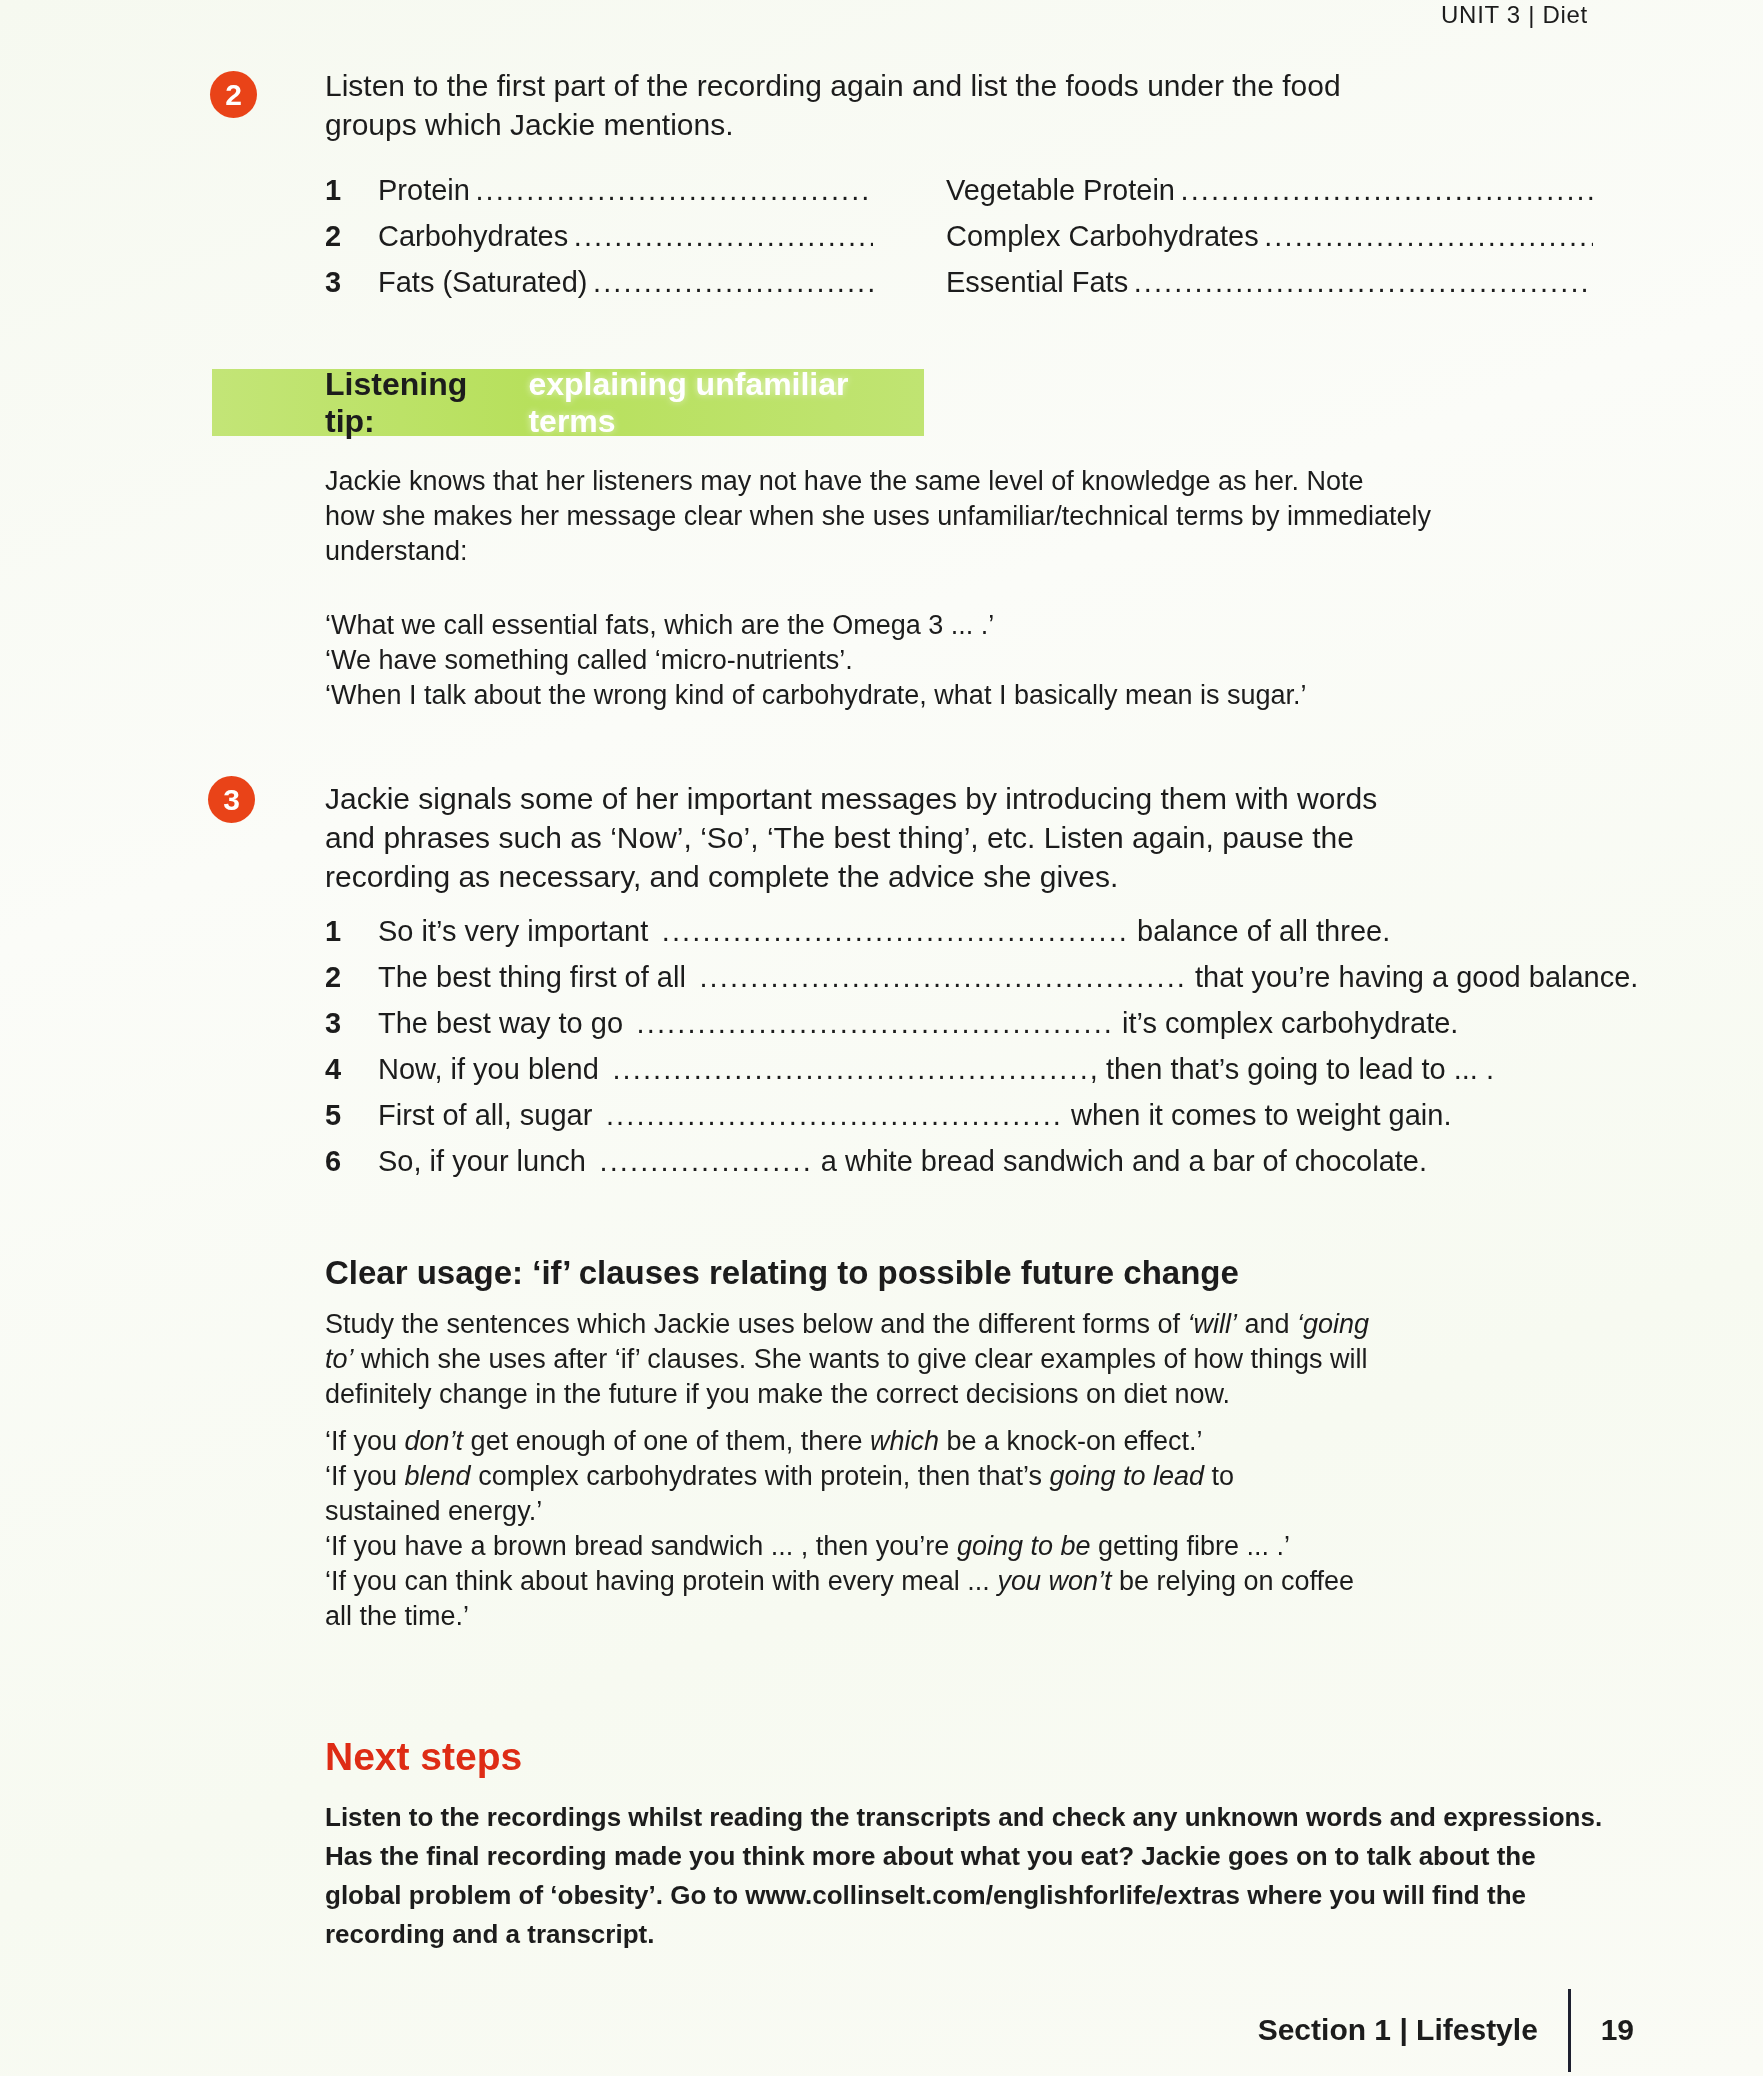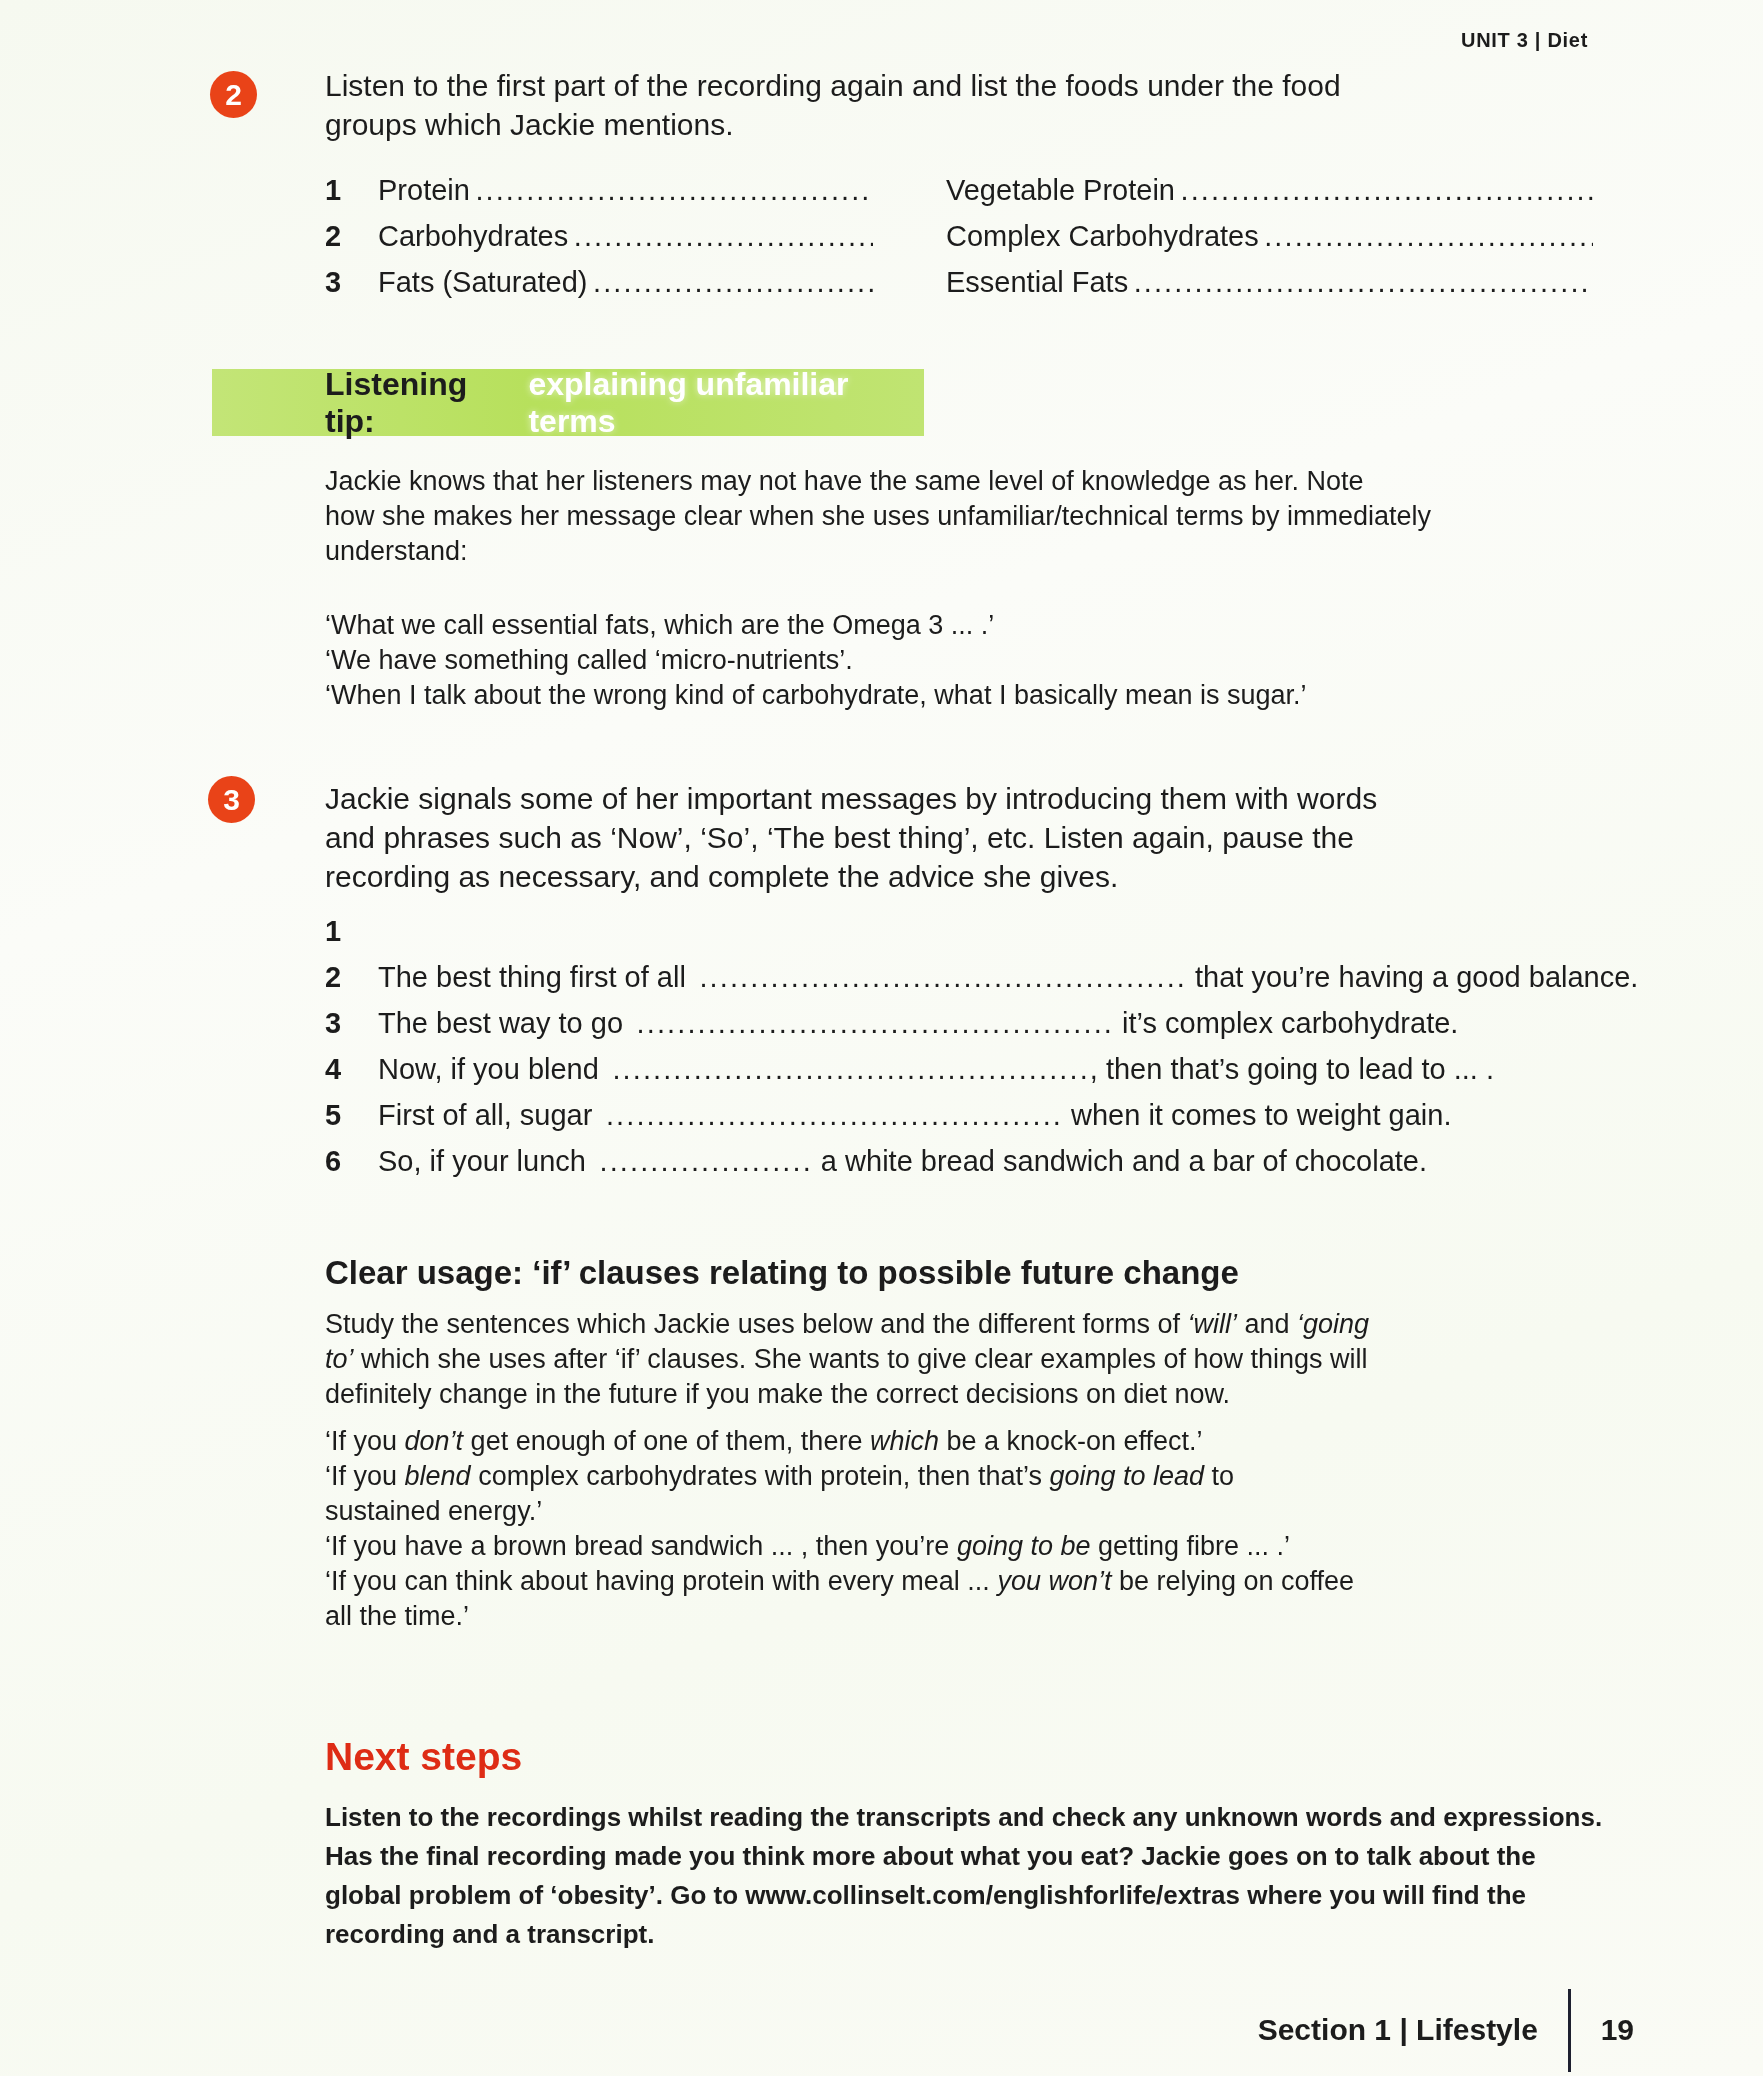--- a/index.html
+++ b/index.html
@@ -9,21 +9,21 @@
     background:linear-gradient(160deg,#f6f9f0 0%,#fbfcf8 35%,#f7faf1 70%,#fafbf5 100%);
     font-family:"Liberation Sans",sans-serif;
     color:#1c1c1c;
     overflow:hidden;
   }
   .line{white-space:nowrap;}
   .it{font-style:italic;}
   .bd{font-weight:700;}
 
   
-  .unit-header{position:absolute;top:1.4px;right:176px;font-size:20px;font-weight:700;letter-spacing:0.7px;margin-top:28px;}
+  .unit-header{position:absolute;top:1.4px;right:176px;font-size:24px;font-weight:400;letter-spacing:0.7px;}
 
   
   .badge{position:absolute;width:47px;height:47px;border-radius:50%;
     background:#e94318;color:#fff;font-size:30px;font-weight:700;
     display:flex;align-items:center;justify-content:center;}
   .badge-2{left:210px;top:71px;}
   .badge-3{left:208px;top:776px;}
 
   
   .rubric{position:absolute;left:325px;font-size:30px;font-weight:400;line-height:39px;}
@@ -121,20 +121,21 @@
   </div>
   <div class="rubric rubric-3">
       <div class="line"><span>Jackie signals some of her important messages by introducing them with words</span></div>
       <div class="line"><span>and phrases such as ‘Now’, ‘So’, ‘The best thing’, etc. Listen again, pause the</span></div>
       <div class="line"><span>recording as necessary, and complete the advice she gives.</span></div>
     </div>
 
   <div class="advice-list">
     <div class="advice-item">
       <span class="it-num">1</span>
+      <span class="it-text"><span>So it’s very important </span><span class="dots">..............................................</span><span> balance of all three.</span></span>
     </div>
     <div class="advice-item">
       <span class="it-num">2</span>
       <span class="it-text"><span>The best thing first of all </span><span class="dots">................................................</span><span> that you’re having a good balance.</span></span>
     </div>
     <div class="advice-item">
       <span class="it-num">3</span>
       <span class="it-text"><span>The best way to go </span><span class="dots">...............................................</span><span> it’s complex carbohydrate.</span></span>
     </div>
     <div class="advice-item">

